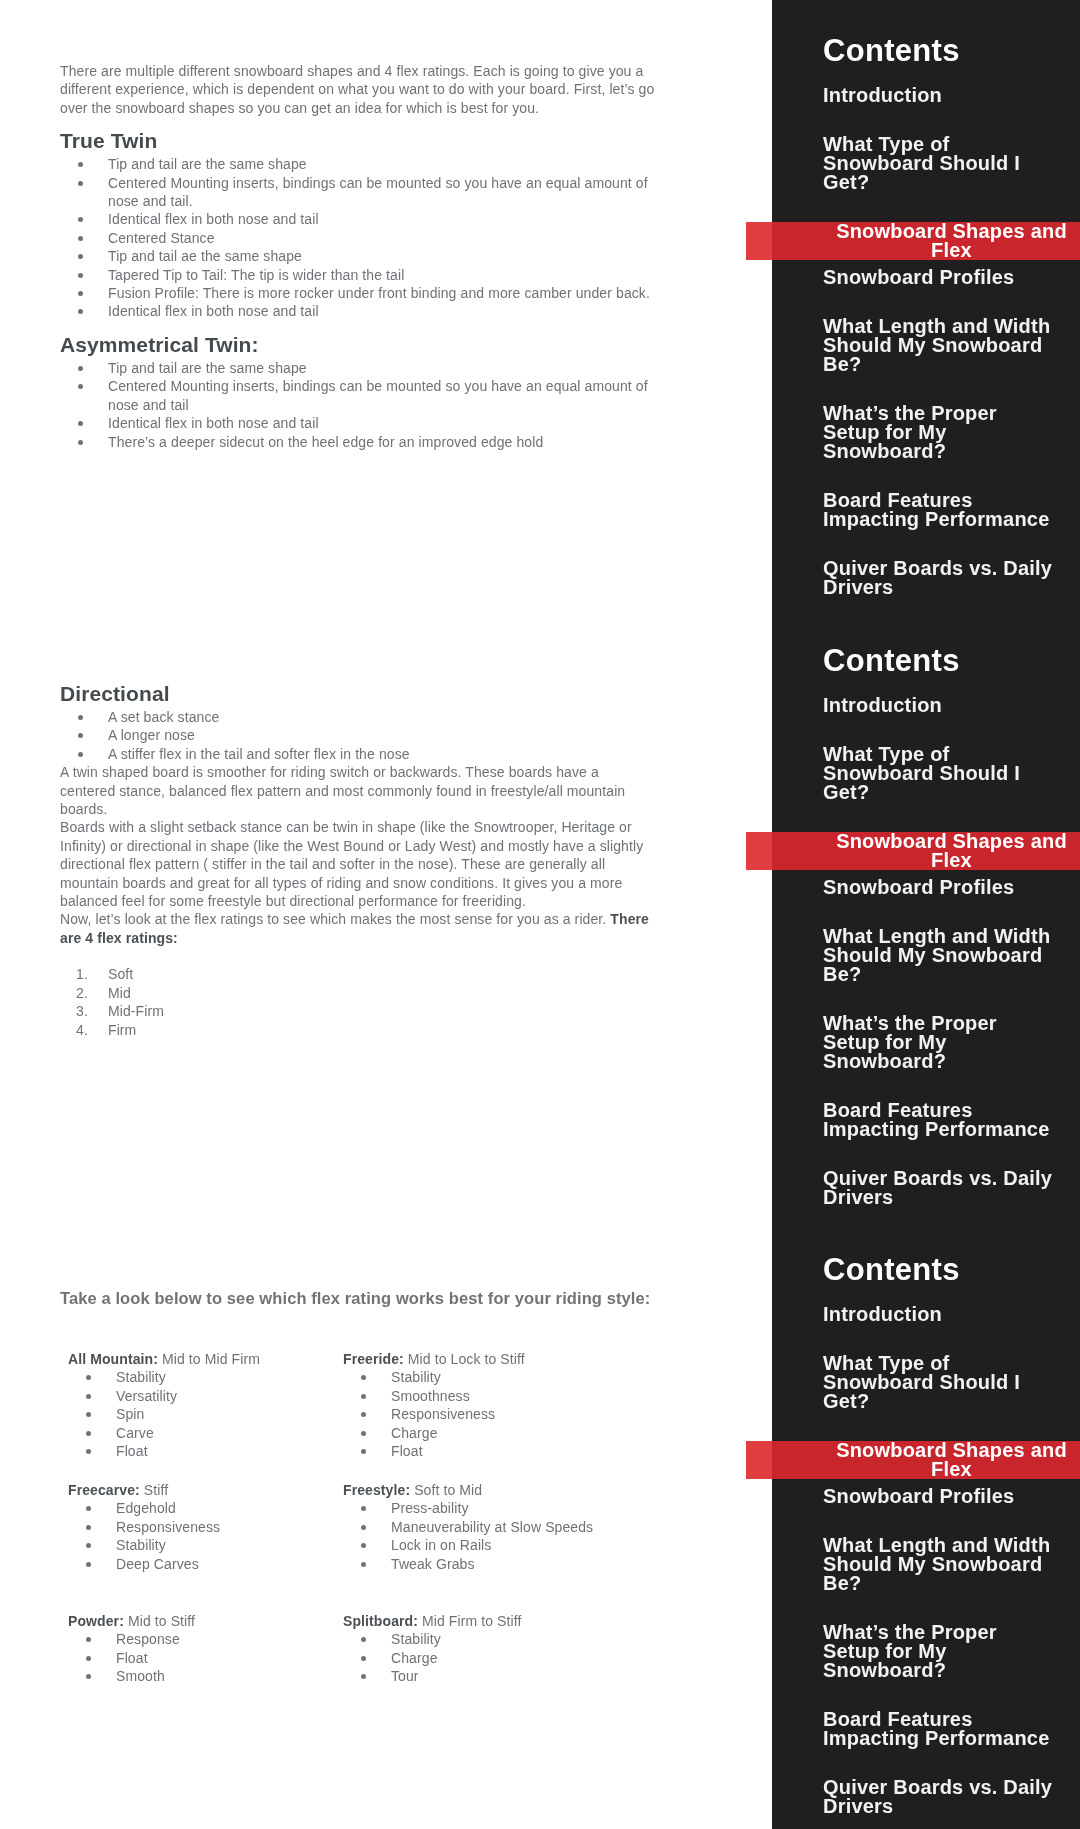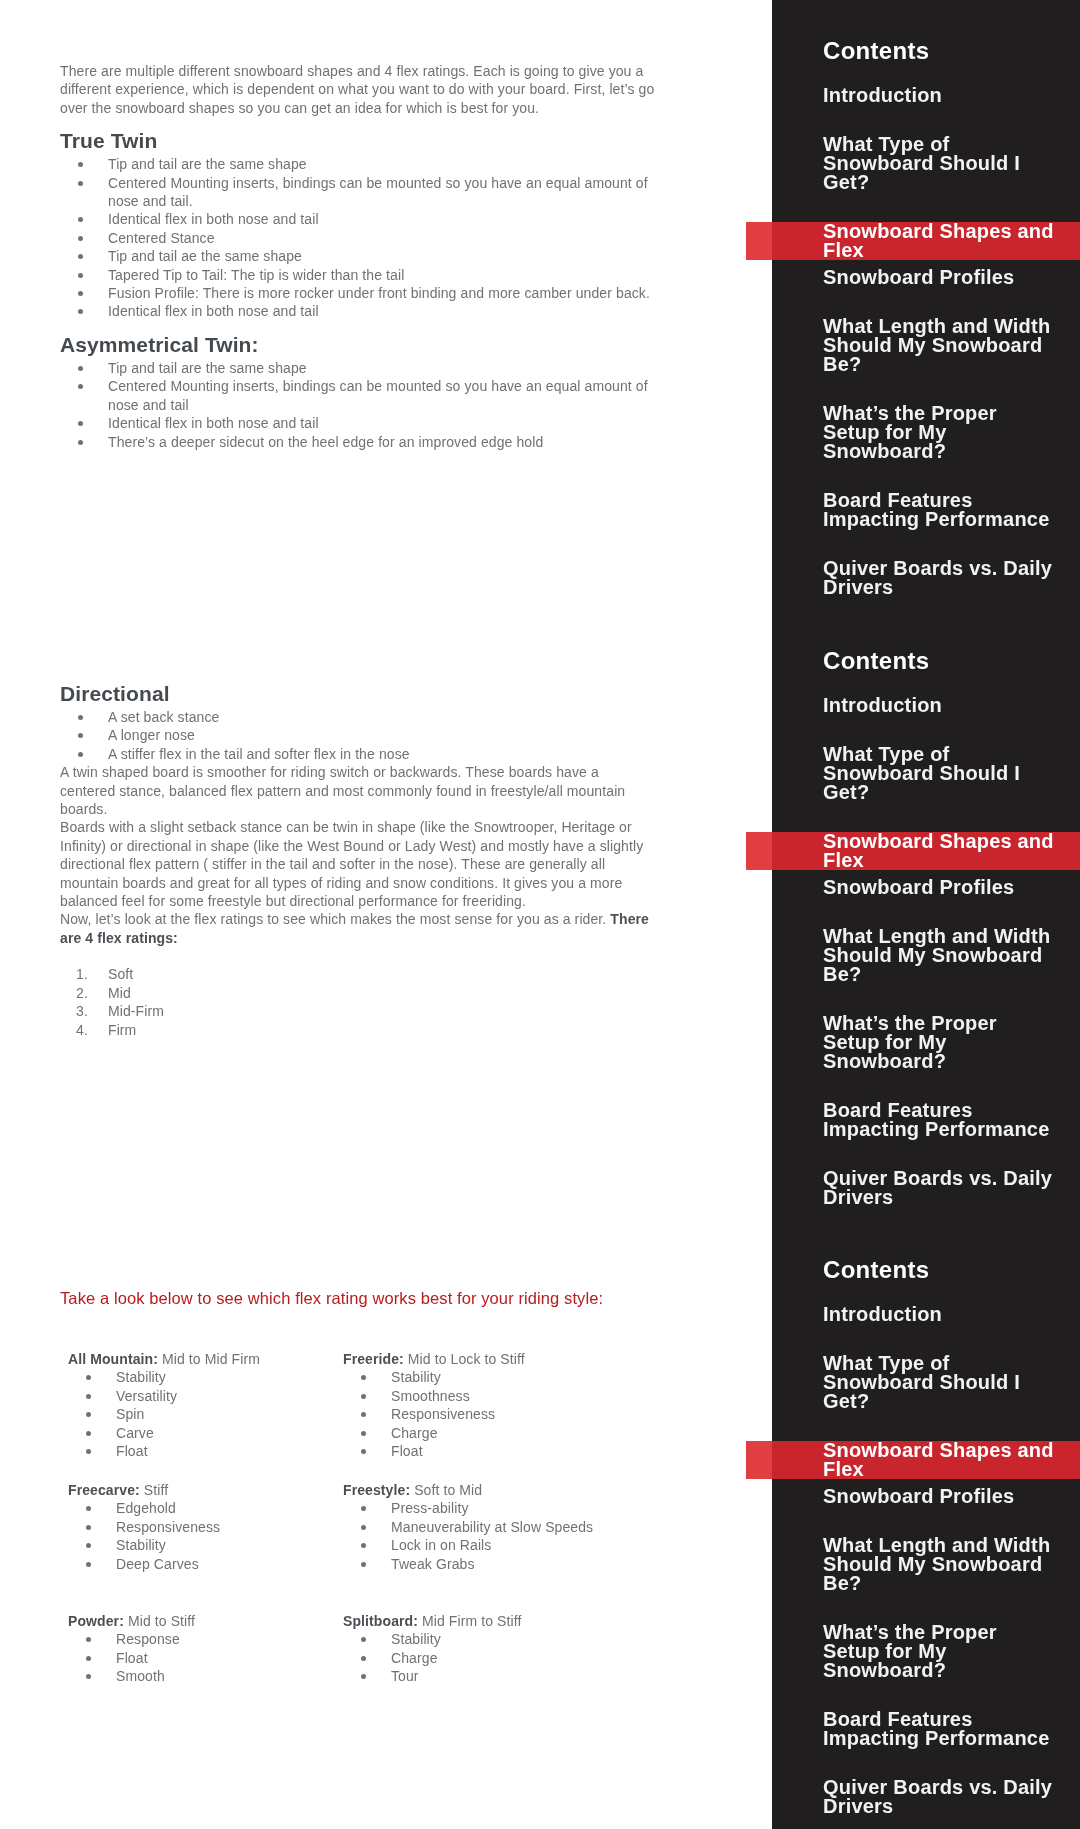--- a/index.html
+++ b/index.html
@@ -36,38 +36,38 @@
   }
   .after-list { margin-top:13px; }
   .gap18 { margin-top:18px; }
   .gap16 { margin-top:16px; }
   b.emph { color:#4b5055; }
   ol.flex-list { list-style:none; counter-reset:n; margin:18px 0 0 0; padding:0; }
   ol.flex-list li { position:relative; padding-left:48px; counter-increment:n; }
   ol.flex-list li::before { content:counter(n) "."; position:absolute; left:16px; }
 
   
-  .styles-heading { font-size:16.5px; line-height:20px; font-weight:normal; color:#b91c1c; letter-spacing:0.1px; }
+  .styles-heading { font-size:16.5px; line-height:20px; font-weight:bold; color:#737373; letter-spacing:0.1px; }
   .styles-grid { display:grid; grid-template-columns:275px auto; grid-auto-rows:131px; margin-top:42px; padding-left:8px; }
   .style-label { margin-bottom:4px; }
   .style-label b { color:#4b5055; }
 
   
   .sidebar {
     position:absolute; top:0; right:0; width:308px; height:100%;
     background:#211e1f; padding:34px 26px 0 51px; color:#f2f2f2;
   }
-  .sb-title { font-size:24px; line-height:34px; font-weight:bold; color:#ffffff; letter-spacing:0.3px; margin:0 0 18px 0; }
+  .sb-title { font-size:31px; line-height:34px; font-weight:bold; color:#ffffff; letter-spacing:0.3px; margin:0 0 18px 0; }
   .toc-item {
     font-size:20px; font-weight:bold; line-height:19px; letter-spacing:0.2px;
     margin-bottom:30px; color:#f2f2f2; cursor:pointer;
   }
   .toc-item.active {
     position:relative; height:38px; margin-left:-51px; margin-right:-26px; margin-bottom:8px;
-    padding-left:51px; background:#c9252c; display:flex; align-items:center; color:#ffffff;
+    padding-left:51px; background:#c9252c; display:flex; align-items:center; color:#ffffff;text-align:center;
   }
   .toc-item.active::before {
     content:""; position:absolute; left:-26px; top:0; width:26px; height:100%;
     background:#e03e41;
   }
   .logo { margin-top:16px; text-align:right; color:#ffffff; font-style:italic; font-weight:bold; transform:skewX(-6deg); }
   .logo-mark { font-size:24px; line-height:22px; letter-spacing:-2px; }
   .logo-name { font-size:20px; line-height:20px; letter-spacing:0.2px; }
 </style>
 </head>

